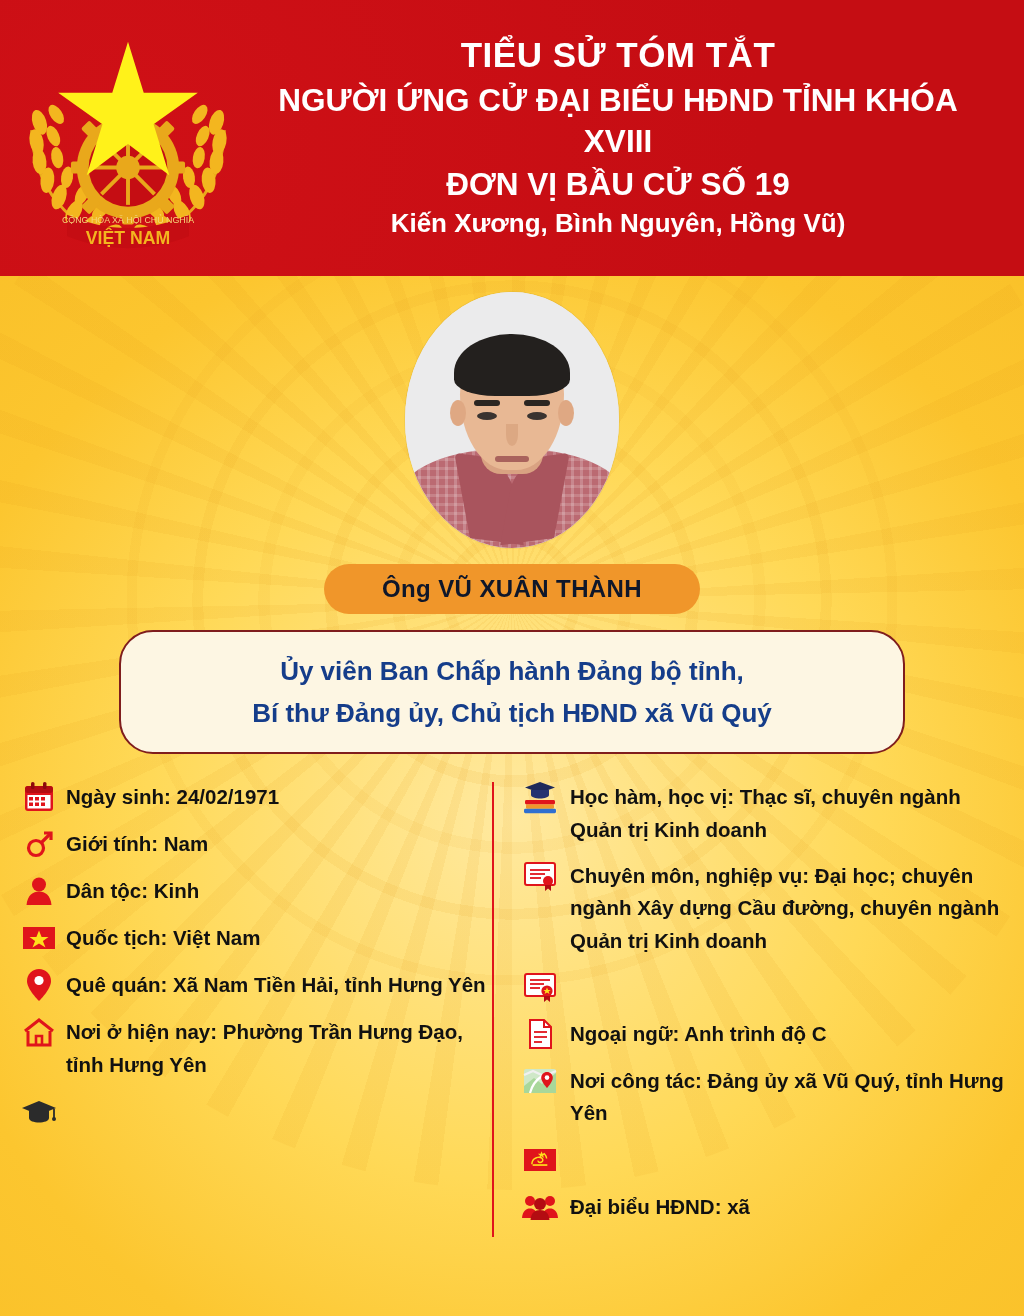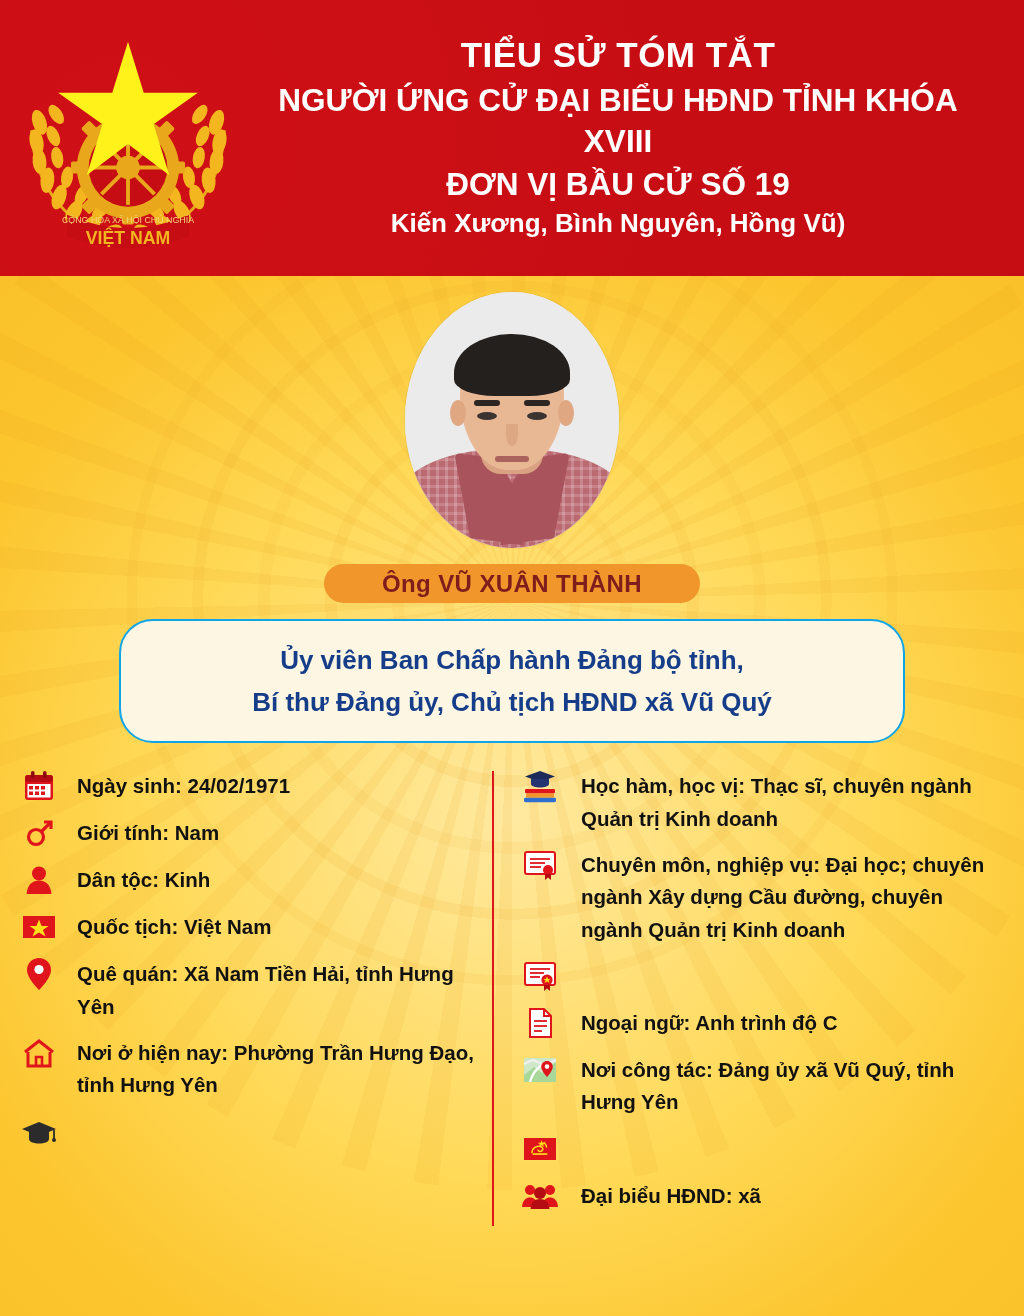--- a/index.html
+++ b/index.html
@@ -175,41 +175,41 @@
   .p-eyeR{left:50%;margin-left:15px;}
   .p-nose{position:absolute;top:132px;left:50%;margin-left:-6px;width:12px;height:22px;background:#dca883;border-radius:0 0 50% 50%;}
   .p-mouth{position:absolute;top:164px;left:50%;margin-left:-17px;width:34px;height:6px;background:#a9625c;border-radius:4px;}
 
   
   .name-pill {
     position: relative;
     z-index: 3;
     margin: 16px auto 16px;
     width: 376px;
-    height: 39px;
+    height: 50px;
     background: #f0962a;
     border-radius: 26px;
-    color: #7f1d1d;
+    color: #0f172a;
     font-size: 24px;
     font-weight: bold;
     letter-spacing: .4px;
     display: flex;
     align-items: center;
     justify-content: center;
   }
 
   
   .position-card {
     position: relative;
     z-index: 3;
     margin: 14px auto 0;
     width: 786px;
     min-height: 122px;
     background: #fdf6e3;
-    border: 2px solid #0ea5e9;
+    border: 2px solid #7f1d1d;
     border-radius: 34px;
     padding: 18px 24px;
     text-align: center;
     color: #153d8a;
     font-size: 26px;
     font-weight: bold;
     line-height: 1.62;
   }
 
   
@@ -227,21 +227,20 @@
     border-left: 2px solid #e0141b;
     margin: 2px 14px 0 6px;
     align-self: stretch;
   }
   .col-right { flex: 1 1 auto; padding-left: 6px; }
 
   .row {
     display: flex;
     align-items: flex-start;
     margin-bottom: 13px;
-    gap: 11px;
   }
   .row .ico {
     flex: 0 0 46px;
     width: 46px;
     height: 34px;
     display: flex;
     align-items: center;
     justify-content: center;
     margin-right: 4px;
   }

